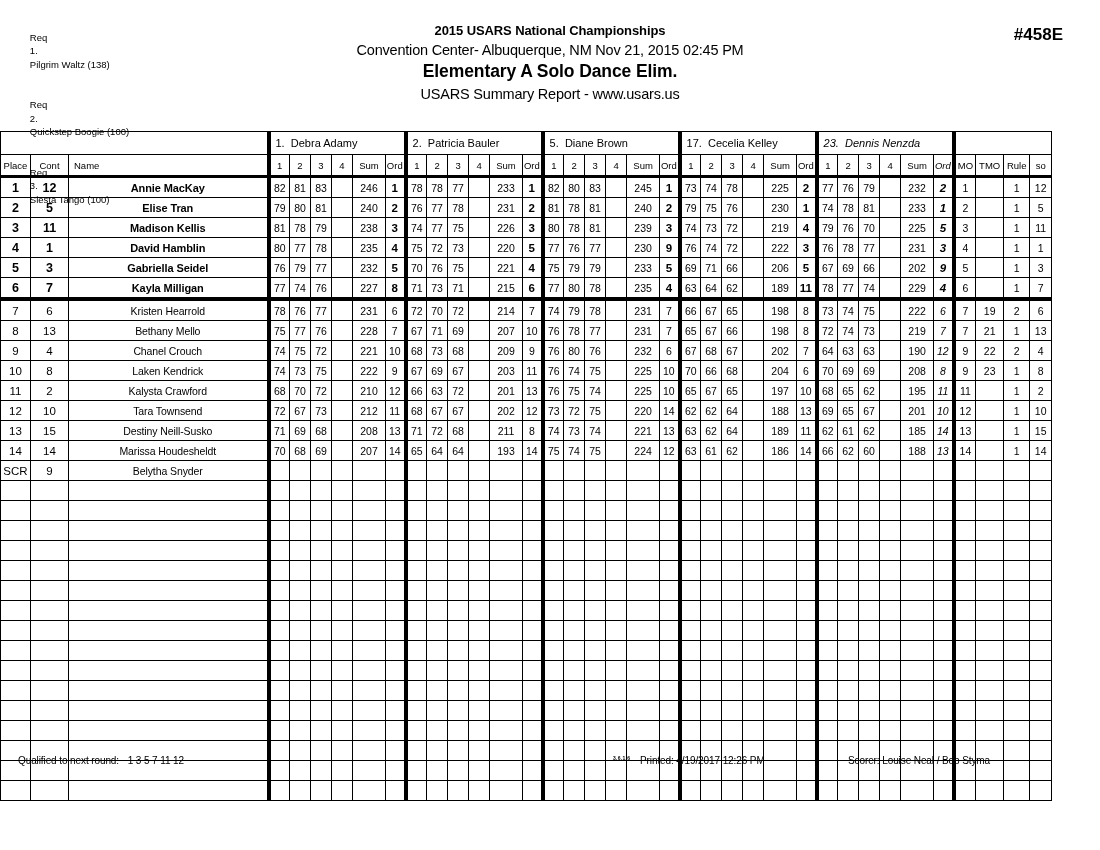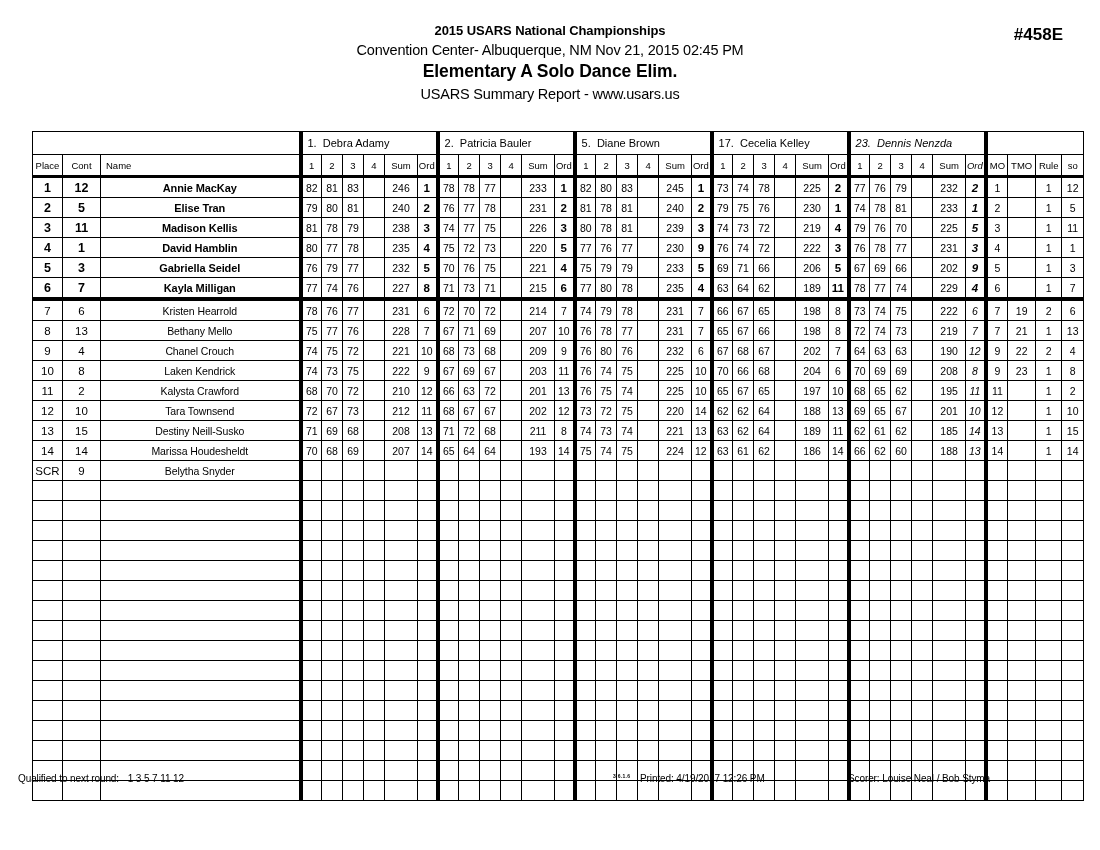--- a/index.html
+++ b/index.html
@@ -63,21 +63,21 @@
     position: absolute;
     right: 37px;
     top: 25px;
     font-size: 17px;
     font-weight: bold;
   }
 
   
   #sheet {
     position: absolute;
-    left: 32px;
+    left: 0;
     top: 131px;
     width: 876px;
   }
   table.grid {
     border-collapse: collapse;
     table-layout: fixed;
     width: 1030px;
     font-size: 10px;
   }
   table.grid td, table.grid th {
@@ -132,21 +132,20 @@
   tr.cut-line td { border-bottom: 4px solid #000; }
 
   
   #footer {
     position: absolute;
     left: 0;
     top: 752px;
     width: 1010px;
     height: 20px;
     font-size: 9.5px;
-    margin-top: 18px;
   }
   #qualified-note {
     position: absolute;
     left: 18px;
     top: 3px;
     font-size: 10px;
     letter-spacing: -0.1px;
   }
   #qualified-note .nums { margin-left: 6px; }
   #version-stamp {
@@ -170,20 +169,37 @@
     top: 3px;
     font-size: 10px;
     letter-spacing: -0.1px;
   }
 </style>
 </head>
 <body>
 
 <div id="header">
 
+  <div id="req-list">
+    <div class="req-line">
+      <span>Req</span>
+      <span>1.</span>
+      <span>Pilgrim Waltz (138)</span>
+    </div>
+    <div class="req-line">
+      <span>Req</span>
+      <span>2.</span>
+      <span>Quickstep Boogie (100)</span>
+    </div>
+    <div class="req-line">
+      <span>Req</span>
+      <span>3.</span>
+      <span>Siesta Tango (100)</span>
+    </div>
+  </div>
 
   <div id="title-block">
     <div id="event-title">2015 USARS National Championships</div>
     <div id="venue-line">Convention Center- Albuquerque, NM  Nov 21, 2015  02:45 PM</div>
     <div id="category-title">Elementary A Solo Dance Elim.</div>
     <div id="report-line">USARS Summary Report - www.usars.us</div>
   </div>
 
   <div id="event-number">#458E</div>
 </div>

